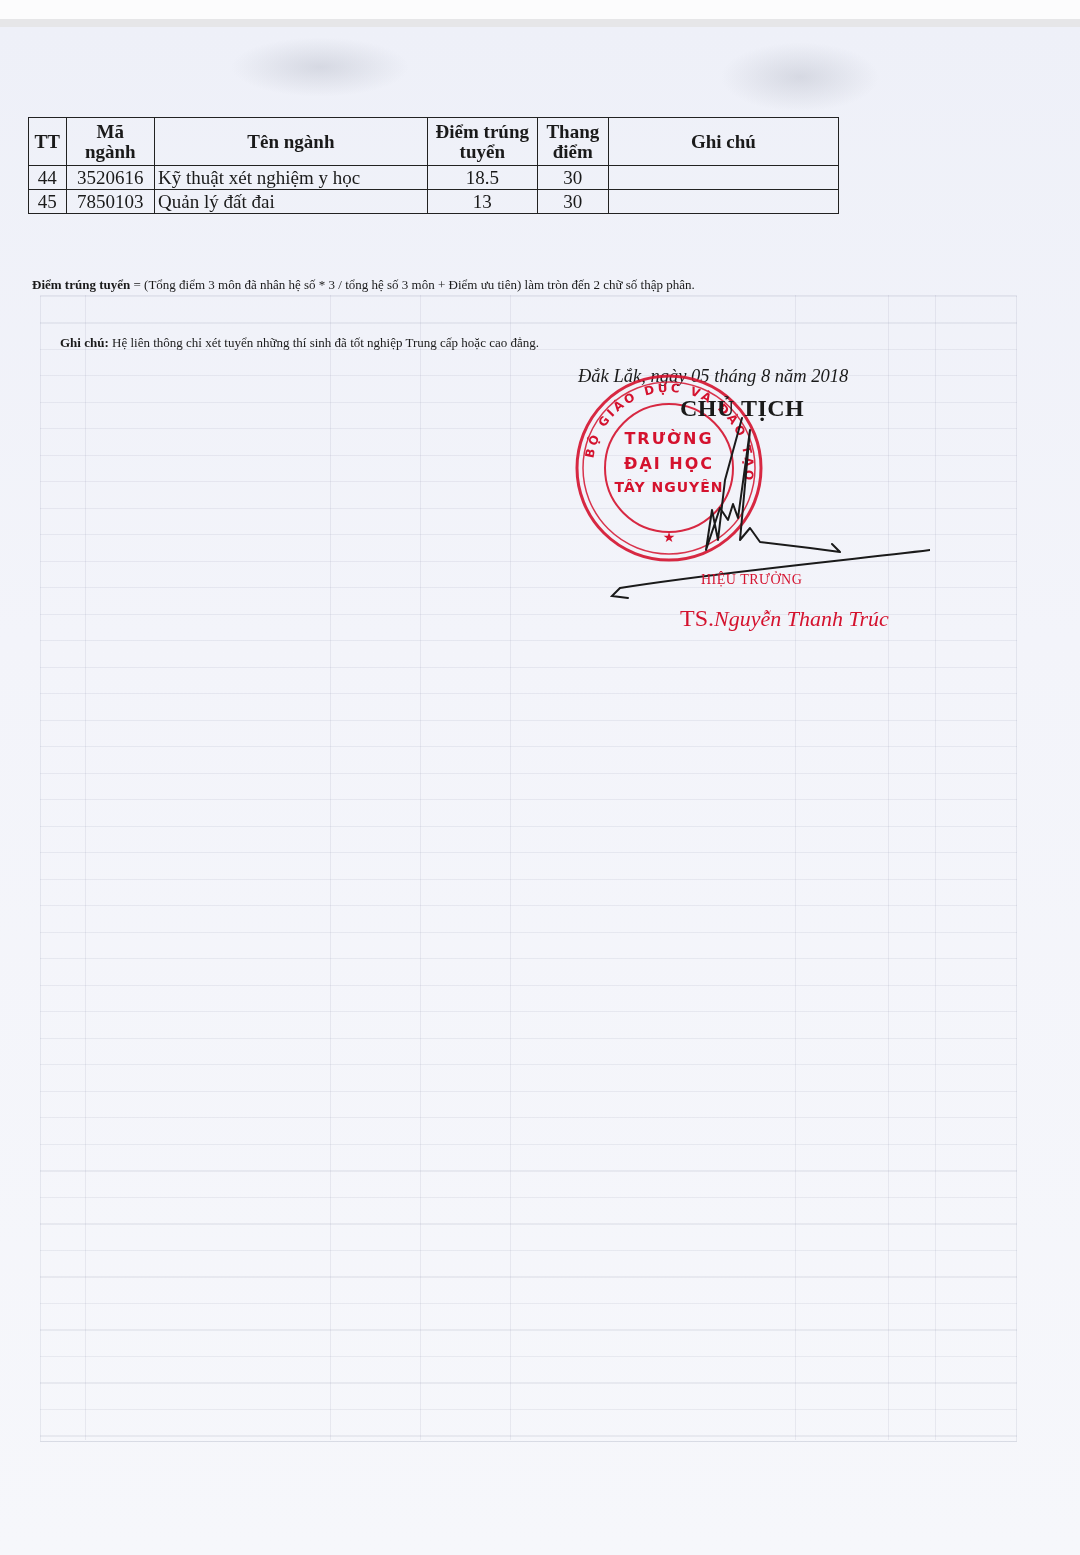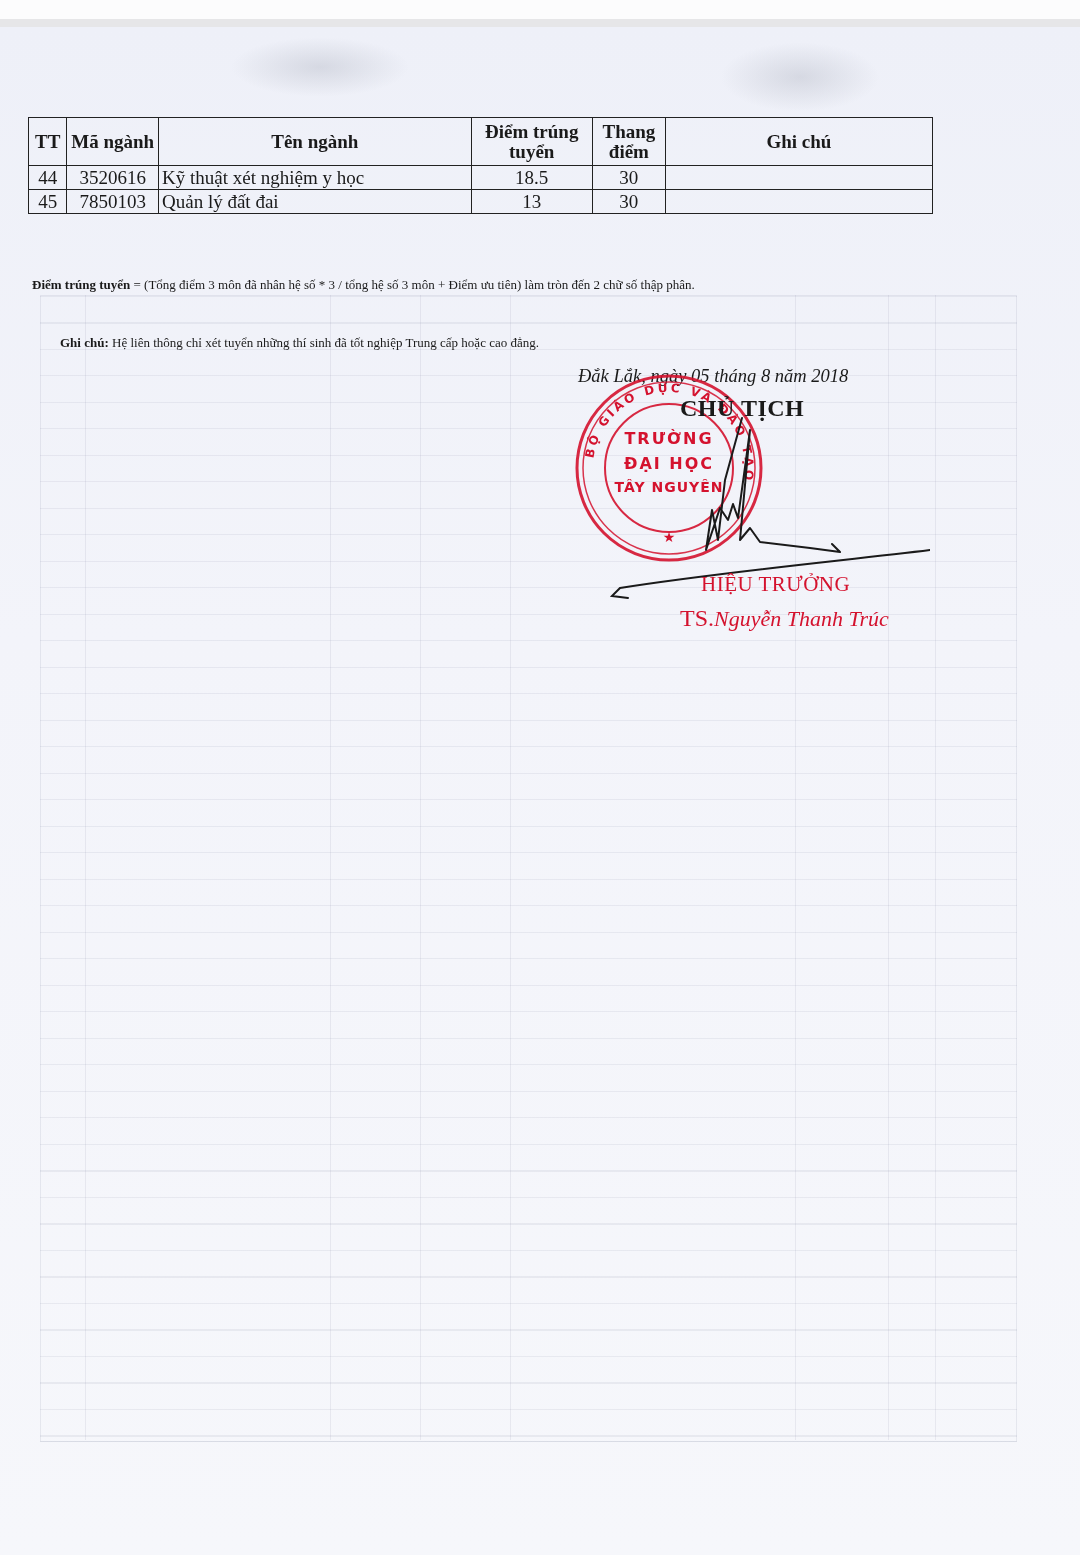--- a/index.html
+++ b/index.html
@@ -13,36 +13,36 @@
   .topband  { position: absolute; left: 0; top: 19px; width: 1080px; height: 8px; background: #e6e6e8; }
   .page {
     position: absolute; left: 0; top: 27px; width: 1080px; height: 1528px;
     background: linear-gradient(180deg, #eef0f8 0%, #f3f4fa 40%, #f6f7fb 100%);
   }
   .smudge { position: absolute; border-radius: 50%; background: radial-gradient(ellipse at center, rgba(150,155,170,0.28), rgba(150,155,170,0) 70%); }
 
   
   table.admit {
     position: absolute; left: 28px; top: 117px;
-    border-collapse: collapse; width: 905px;
+    border-collapse: collapse; width: 811px;
     font-size: 19px; line-height: 1.05;
   }
   table.admit th, table.admit td {
     border: 1.5px solid #222; padding: 0 3px; height: 23px;
   }
   table.admit th { font-weight: bold; height: 47px; text-align: center; }
   td.c { text-align: center; }
   td.l { text-align: left; }
 
   .note { position: absolute; left: 32px; font-size: 13px; line-height: 27px; width: 950px; }
   .note b { font-weight: bold; }
 
   .place-date { position: absolute; left: 578px; top: 366px; font-size: 18.5px; font-style: italic; }
   .chair-title { position: absolute; left: 680px; top: 395px; font-size: 24px; font-weight: bold; letter-spacing: 0.5px; }
-  .rector-title { position: absolute; left: 701px; top: 572px; font-size: 21px; color: #d4122e; letter-spacing: 0.5px; }
+  .rector-title { position: absolute; left: 701px; top: 572px; font-size: 14px; color: #d4122e; letter-spacing: 0.5px; }
   .rector-name { position: absolute; left: 680px; top: 605px; font-size: 22px; color: #d4122e; font-style: italic; }
   .rector-name .prefix { font-style: normal; font-size: 24px; }
 
   .stamp { position: absolute; left: 573px; top: 372px; width: 192px; height: 192px; }
   .sig { position: absolute; left: 600px; top: 400px; width: 330px; height: 210px; }
   .bleed-table { position: absolute; left: 40px; top: 295px; width: 975px; height: 1145px;
     background-image:
       repeating-linear-gradient(180deg, rgba(130,135,160,0.12) 0 1px, transparent 1px 26.5px);
     border: 1px solid rgba(130,135,160,0.14);
   }

